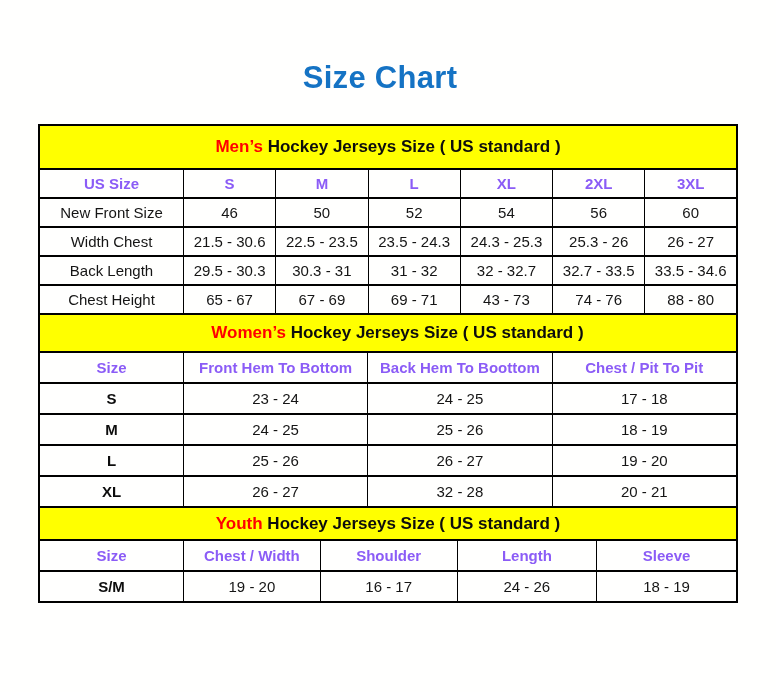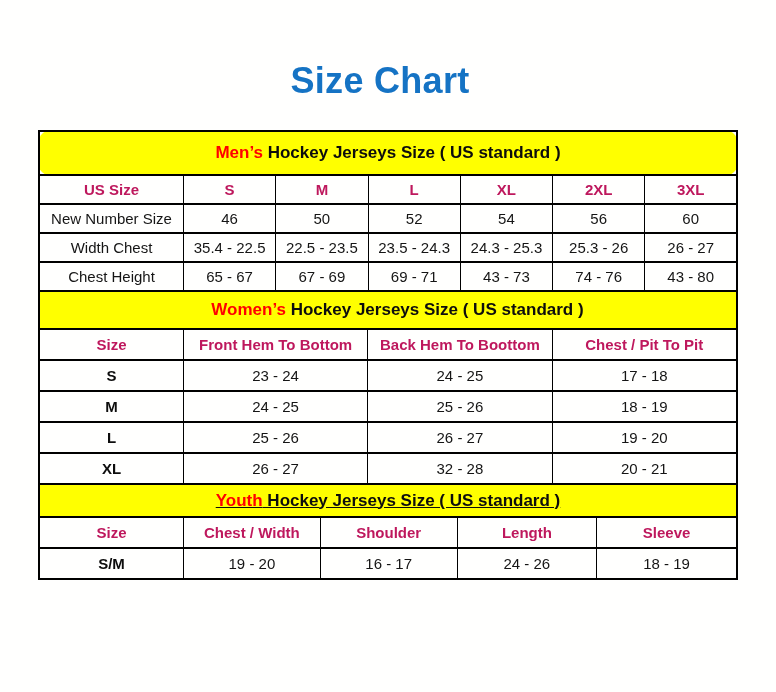--- a/index.html
+++ b/index.html
@@ -9,21 +9,21 @@
   body {
     width: 776px;
     height: 692px;
     background: #fffffe;
     font-family: "Liberation Sans", sans-serif;
     overflow: hidden;
   }
   .page-title {
     margin: 60px 16px 28px 0;
     text-align: center;
-    font-size: 36px;
+    font-size: 31px;
     font-weight: bold;
     letter-spacing: 0.3px;
     color: #1573c4;
   }
   .size-tables {
     width: 700px;
     margin: 0 auto;
   }
   table.size-table {
     width: 700px;
@@ -43,33 +43,33 @@
     vertical-align: middle;
     color: #151515;
     font-size: 15px;
     padding: 3px 2px;
     height: 21px;
     overflow: hidden;
     white-space: nowrap;
   }
   .size-table th {
     font-weight: bold;
-    color: #be185d;
+    color: #8b5cf6;
   }
   tr.band td {
     background: #ffff00;
     font-weight: bold;
     font-size: 17px;
     color: #0d0d0d;
     border-left-width: 2px;
     border-right-width: 2px;
   }
-  .t-mens tr.band td   { height: 36px; border-radius: 10px; }
+  .t-mens tr.band td   { height: 36px; }
   .t-womens tr.band td { height: 30px; padding-left: 21px; }
-  .t-youth tr.band td  { height: 25px; text-decoration: underline; }
+  .t-youth tr.band td  { height: 25px; }
   .t-womens td, .t-womens th,
   .t-youth td, .t-youth th { height: 23px; }
   tr.band .hl {
     color: #ff0000;
   }
   .bold-first tbody td:first-child {
     font-weight: bold;
     color: #0d0d0d;
   }
   .misspell {
@@ -104,45 +104,54 @@
           <th>S</th>
           <th>M</th>
           <th>L</th>
           <th>XL</th>
           <th>2XL</th>
           <th>3XL</th>
         </tr>
       </thead>
       <tbody>
         <tr>
-          <td>New Number Size</td>
+          <td>New Front Size</td>
           <td>46</td>
           <td>50</td>
           <td>52</td>
           <td>54</td>
           <td>56</td>
           <td>60</td>
         </tr>
         <tr>
           <td>Width Chest</td>
-          <td>35.4 - 22.5</td>
+          <td>21.5 - 30.6</td>
           <td>22.5 - 23.5</td>
           <td>23.5 - 24.3</td>
           <td>24.3 - 25.3</td>
           <td>25.3 - 26</td>
           <td>26 - 27</td>
+        </tr>
+        <tr>
+          <td>Back Length</td>
+          <td>29.5 - 30.3</td>
+          <td>30.3 - 31</td>
+          <td>31 - 32</td>
+          <td>32 - 32.7</td>
+          <td>32.7 - 33.5</td>
+          <td>33.5 - 34.6</td>
         </tr>
         <tr>
           <td>Chest Height</td>
           <td>65 - 67</td>
           <td>67 - 69</td>
           <td>69 - 71</td>
           <td>43 - 73</td>
           <td>74 - 76</td>
-          <td>43 - 80</td>
+          <td>88 - 80</td>
         </tr>
       </tbody>
     </table>
   <table class="size-table t-womens bold-first">
       <colgroup>
         <col style="width: 20.7%;">
         <col style="width: 26.4%;">
         <col style="width: 26.4%;">
         <col style="width: 26.5%;">
       </colgroup>

